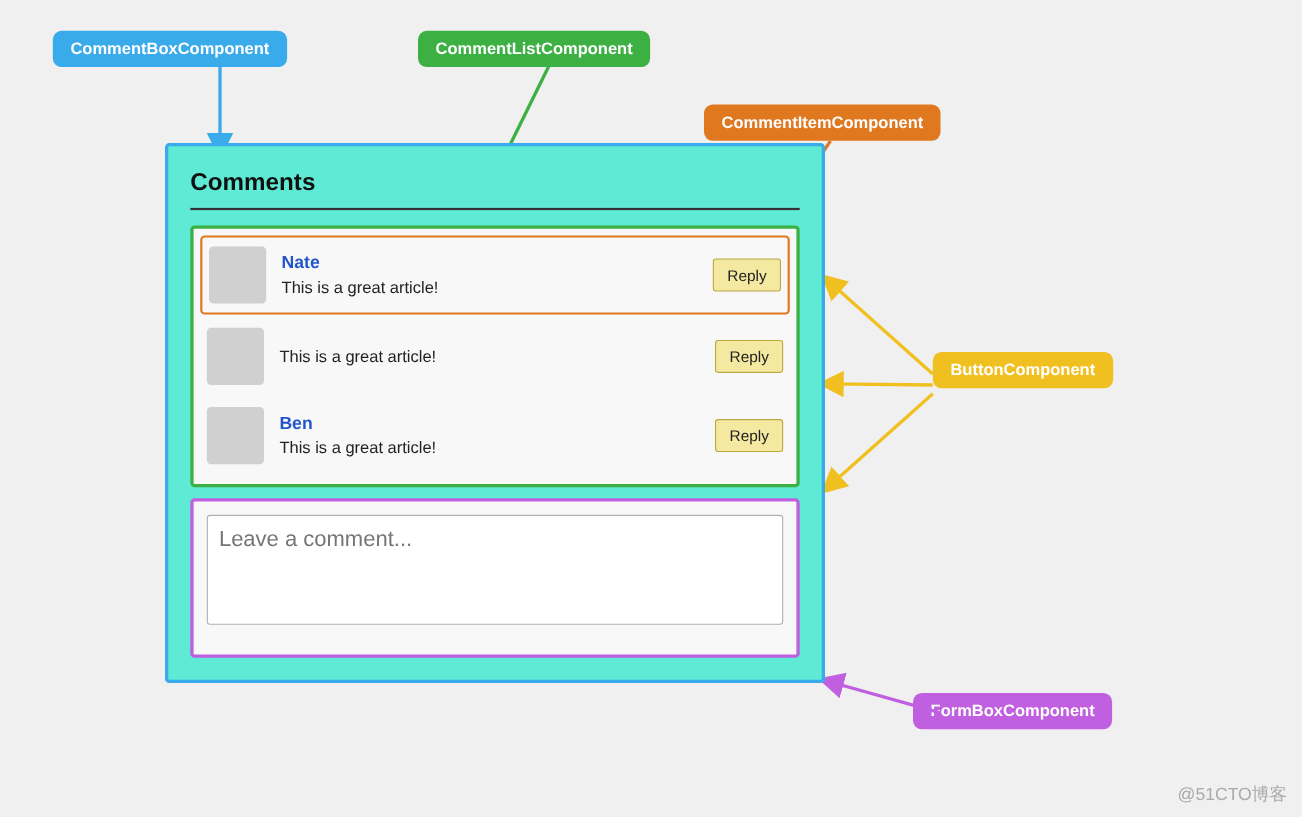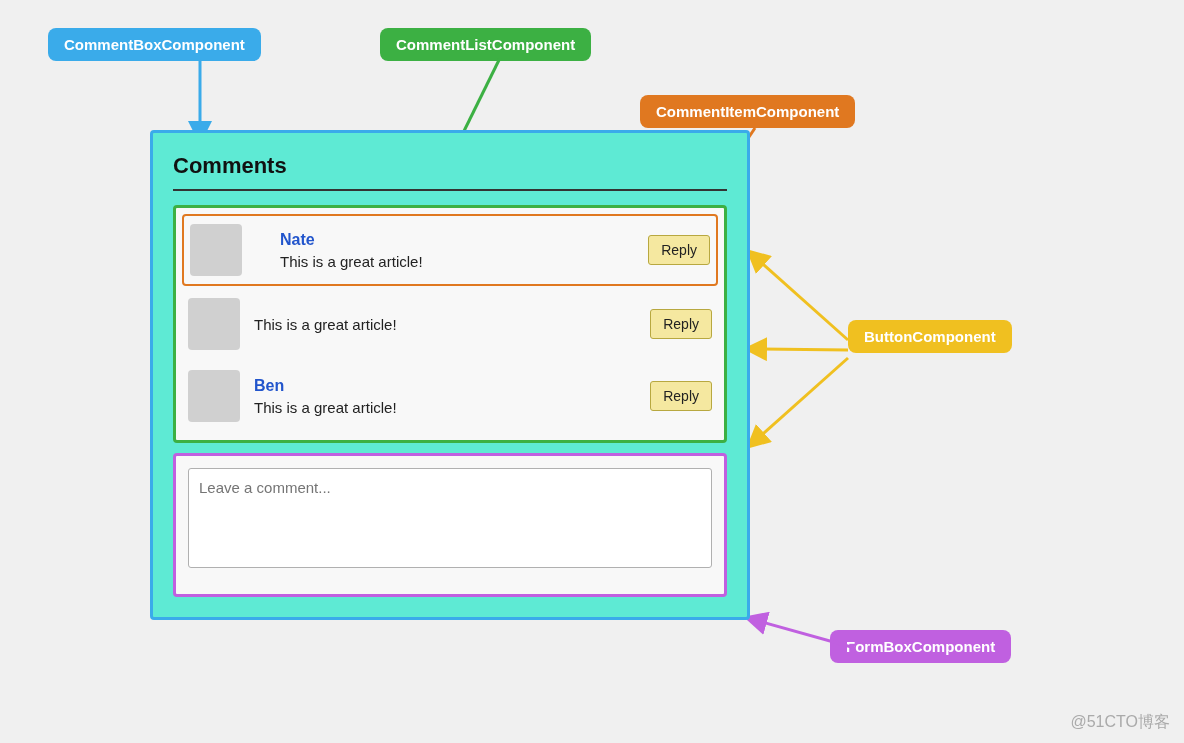--- a/index.html
+++ b/index.html
@@ -99,21 +99,20 @@
       display: flex;
       align-items: center;
       padding: 8px 6px;
       margin-bottom: 4px;
       position: relative;
     }
 
     .comment-item.highlighted {
       border: 2.5px solid #e07820;
       border-radius: 4px;
-      gap: 24px;
     }
 
     .comment-avatar {
       width: 52px;
       height: 52px;
       background: #d0d0d0;
       border-radius: 4px;
       flex-shrink: 0;
       margin-right: 14px;
     }
@@ -154,21 +153,21 @@
       background: #f8f8f8;
     }
 
     .comment-textarea {
       width: 100%;
       height: 100px;
       border: 1.5px solid #b0b0b0;
       border-radius: 3px;
       background: #fff;
       padding: 10px;
-      font-size: 15px;
+      font-size: 20px;
       color: #999;
       resize: none;
       font-family: inherit;
       margin-bottom: 10px;
     }
 
     .send-row {
       display: flex;
       justify-content: flex-end;
     }

